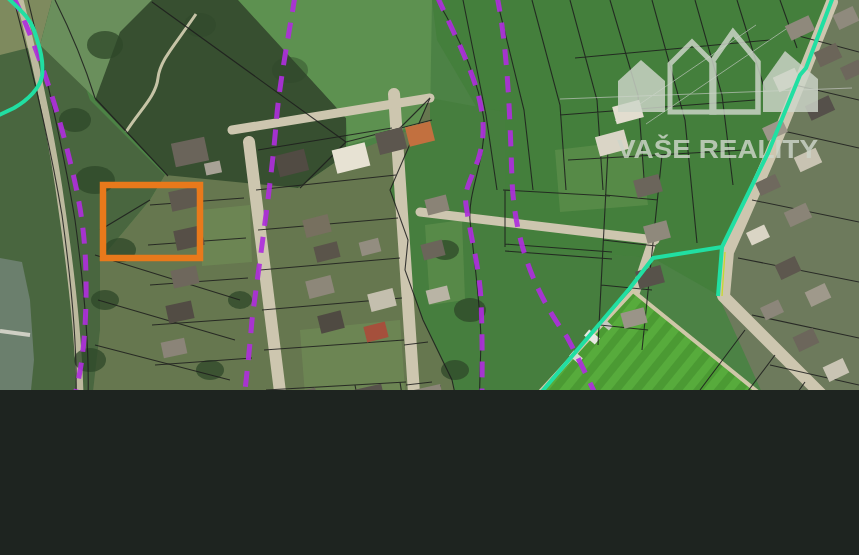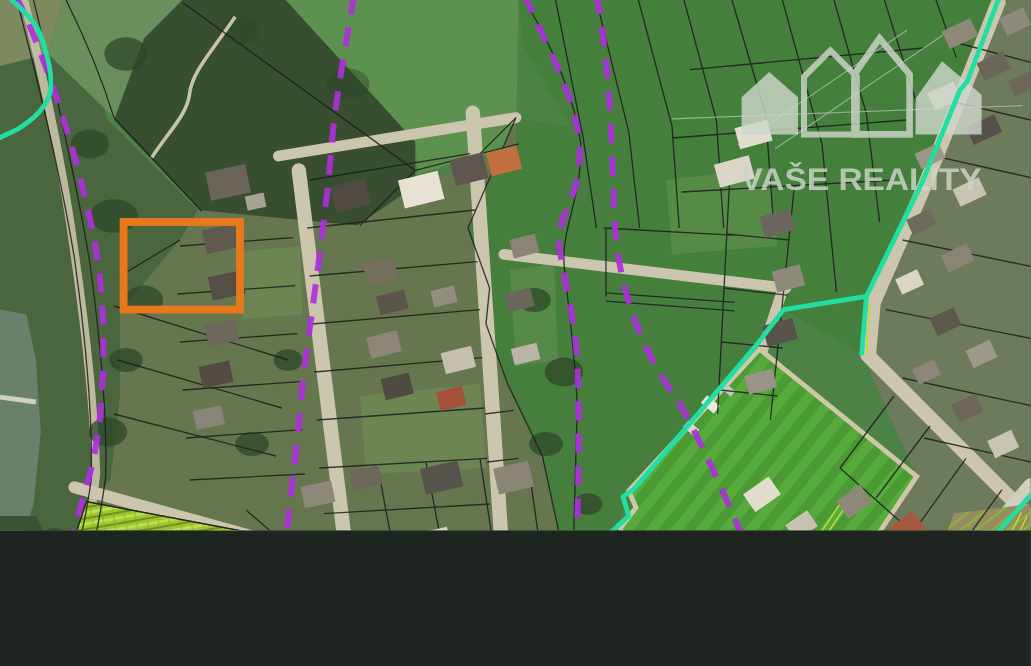--- a/index.html
+++ b/index.html
@@ -1,16 +1,16 @@
 <!DOCTYPE html>
 <html><head>
 <meta charset="utf-8">
 <style>
   html,body{margin:0;padding:0;background:#1e2420;}
-  .map-viewport{position:relative;width:859px;height:442px;overflow:hidden;background:#4c8245;
+  .map-viewport{position:relative;width:859px;height:390px;overflow:hidden;background:#4c8245;
     font-family:"Liberation Sans", sans-serif;}
   svg{display:block;}
   .brand-text{font-family:"Liberation Sans", sans-serif;font-weight:bold;}
 </style>
 </head>
 <body>
 
 <div class="map-viewport">
 <svg width="859" height="555" viewBox="0 0 859 555">
   <defs>

